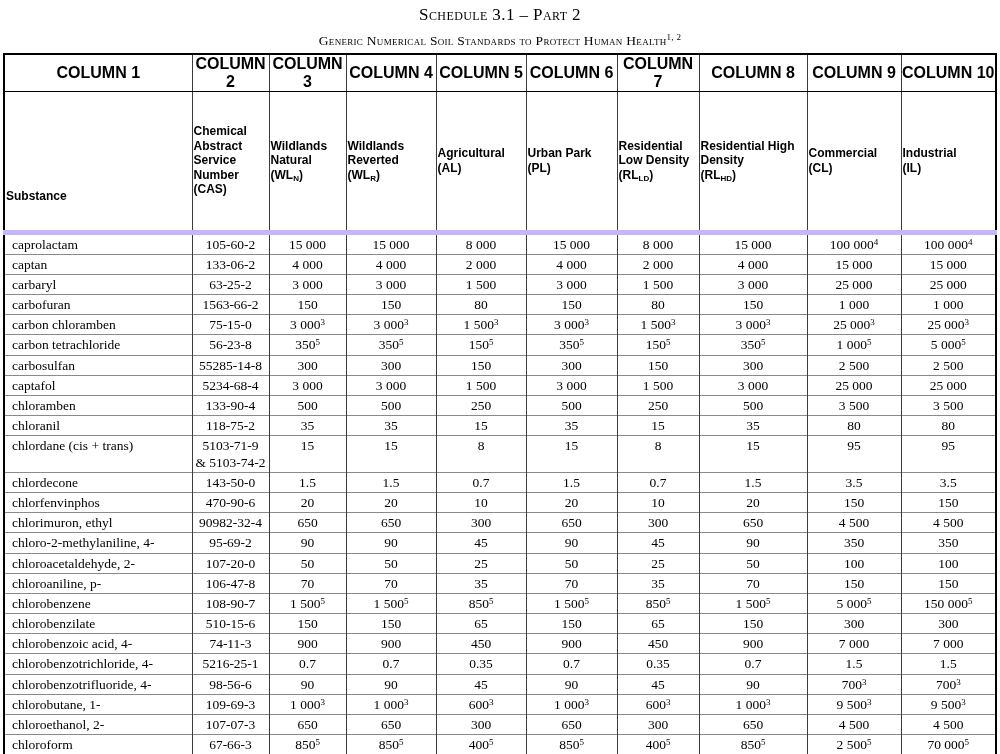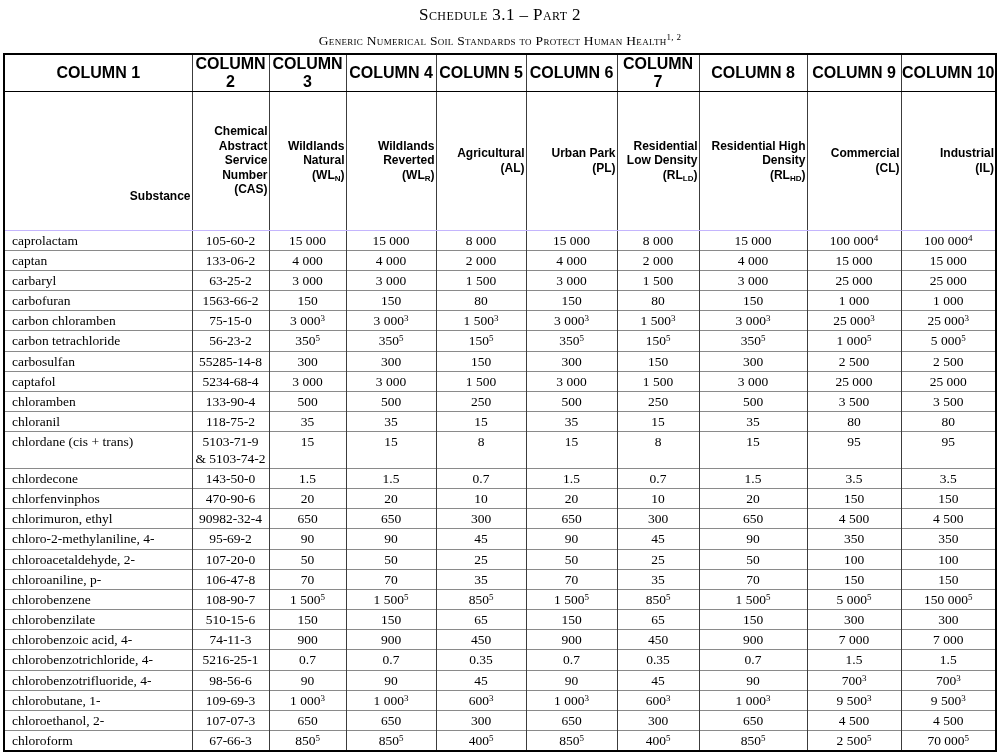--- a/index.html
+++ b/index.html
@@ -67,24 +67,24 @@
     height: 21px;
     border-bottom: 1px solid #000;
     padding: 0;
   }
   
   tr.subhead-row th {
     font-family: "Liberation Sans", sans-serif;
     font-weight: bold;
     font-size: 12px;
     line-height: 1.22;
-    text-align: right;
+    text-align: left;
     vertical-align: middle;
     height: 110px;
-    border-bottom: 1px solid #c4b5fd;
+    border-bottom: 5px solid #c4b5fd;
     padding: 2px 1px;
   }
   tr.subhead-row th.substance-head {
     vertical-align: bottom;
     padding-bottom: 26px;
   }
   tr.subhead-row th sub {
     font-size: 8px;
     vertical-align: -2px;
     line-height: 0;
@@ -220,21 +220,21 @@
           <td>3&nbsp;000<sup>3</sup></td>
           <td>1&nbsp;500<sup>3</sup></td>
           <td>3&nbsp;000<sup>3</sup></td>
           <td>1&nbsp;500<sup>3</sup></td>
           <td>3&nbsp;000<sup>3</sup></td>
           <td>25&nbsp;000<sup>3</sup></td>
           <td>25&nbsp;000<sup>3</sup></td>
         </tr>
         <tr>
           <td class="substance-cell">carbon tetrachloride</td>
-          <td>56-23-2</td>
+          <td>56-23-8</td>
           <td>350<sup>5</sup></td>
           <td>350<sup>5</sup></td>
           <td>150<sup>5</sup></td>
           <td>350<sup>5</sup></td>
           <td>150<sup>5</sup></td>
           <td>350<sup>5</sup></td>
           <td>1&nbsp;000<sup>5</sup></td>
           <td>5&nbsp;000<sup>5</sup></td>
         </tr>
         <tr>

